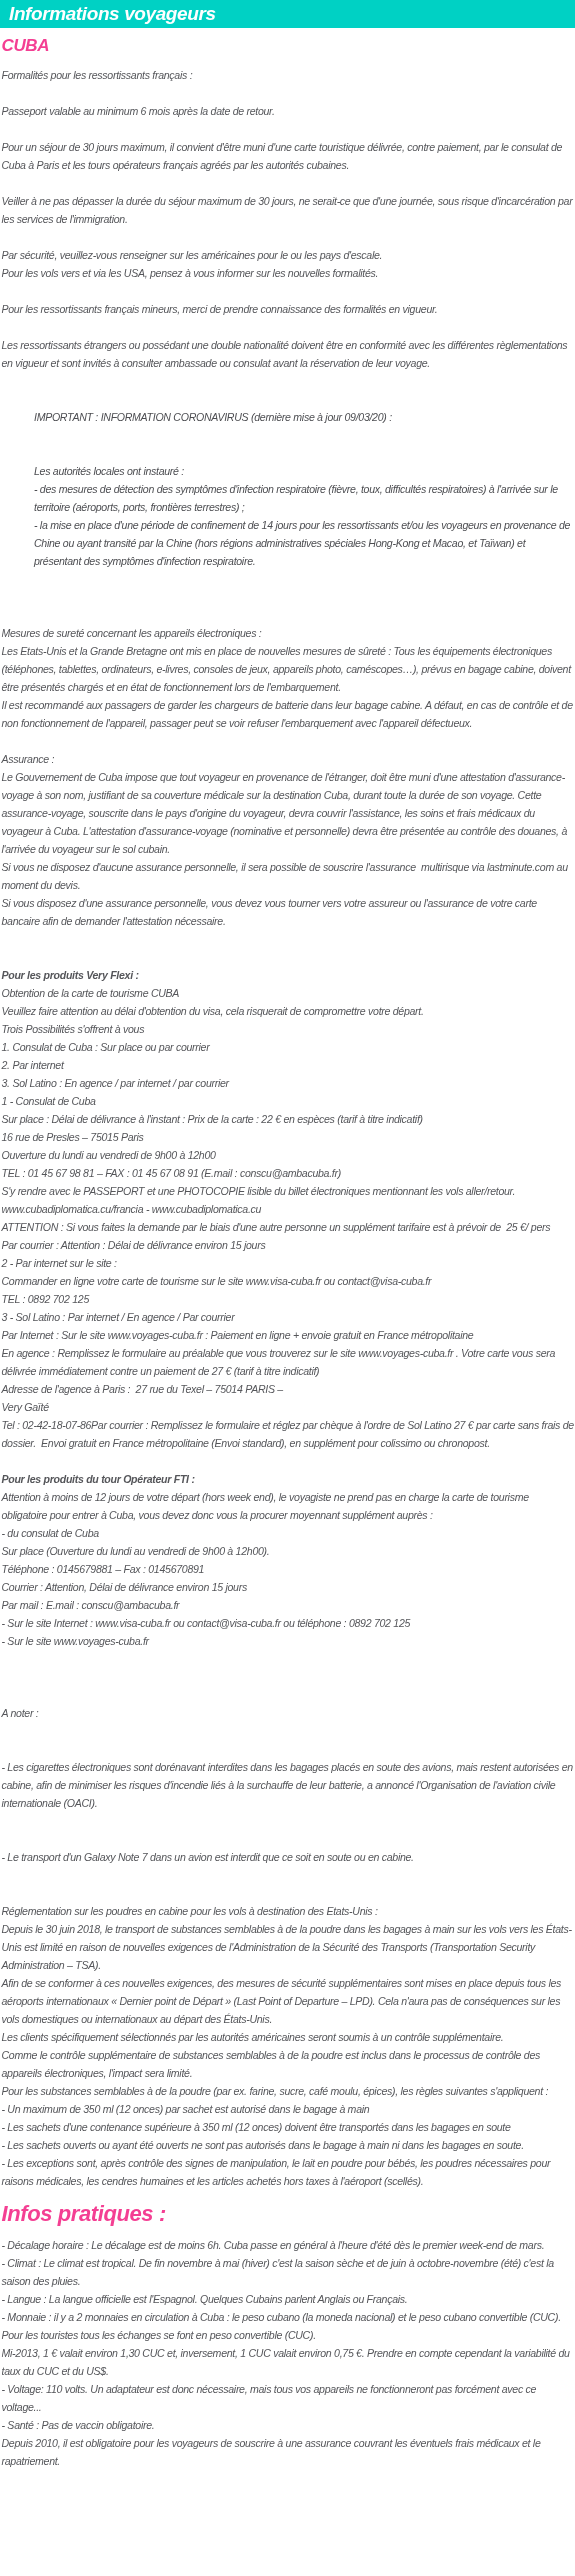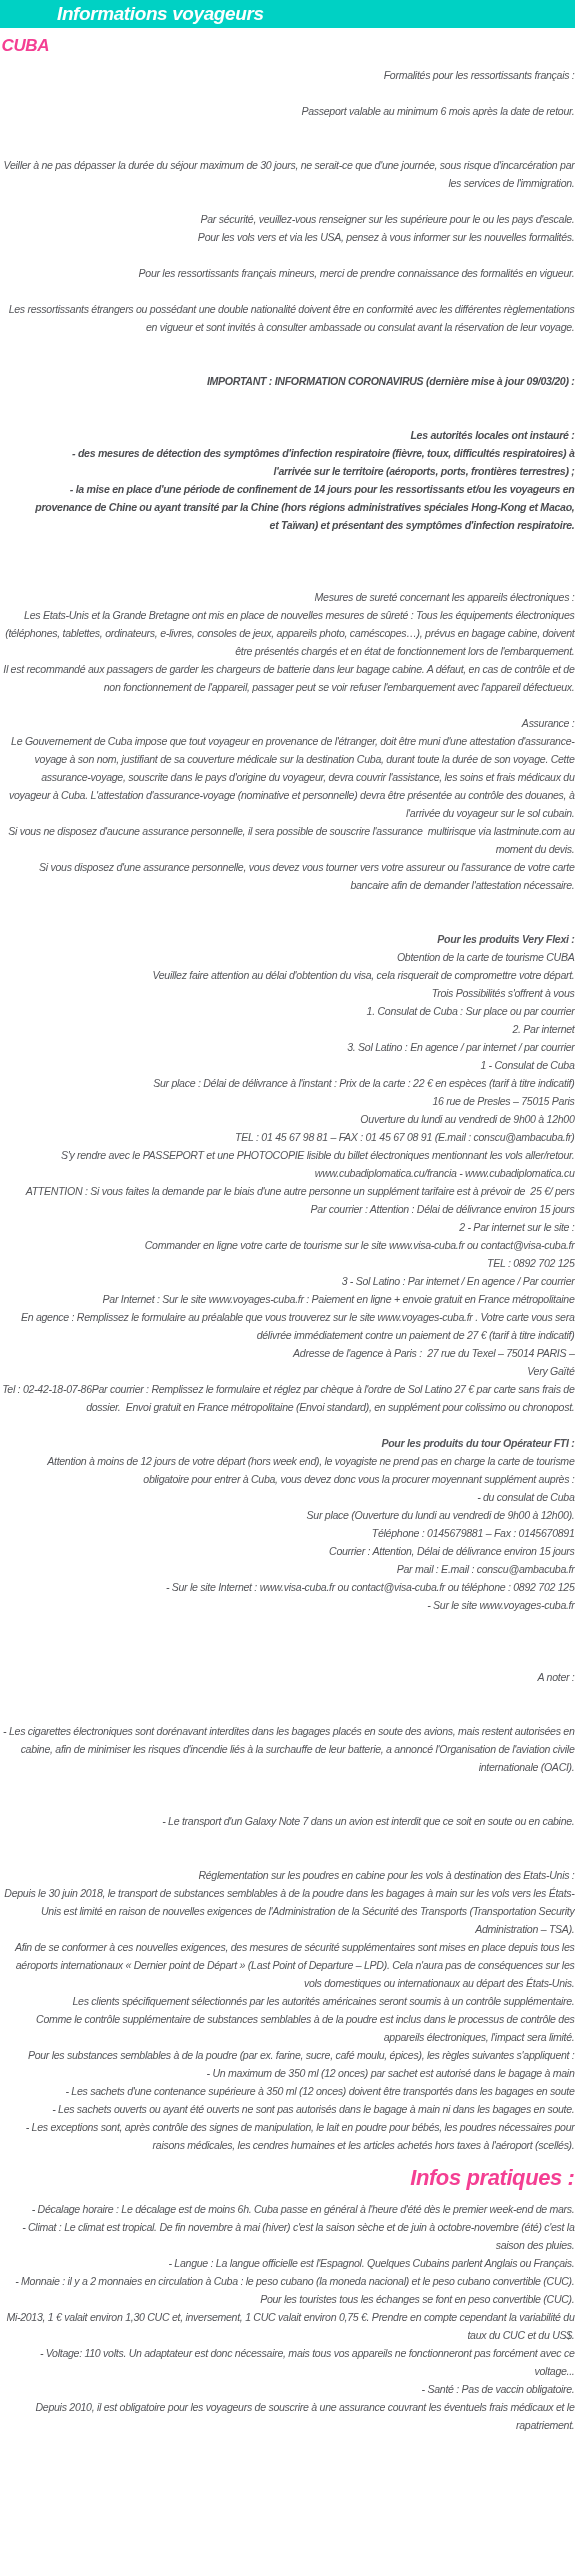--- a/index.html
+++ b/index.html
@@ -22,41 +22,40 @@
     align-items:center;
     padding:0 9px;
     box-sizing:border-box;
   }
   .banner-title{
     color:#ffffff;
     font-weight:bold;
     font-size:19px;
     letter-spacing:-0.4px;
     white-space:nowrap;
-    margin-left:48px;
   }
   .country{
     color:var(--pink);
     font-size:17px;
     font-weight:bold;
     letter-spacing:-0.4px;
     margin:7.6px 0 10px 0;
     padding:0 1.5px;
   }
-  main{display:block;text-align:right;}
+  main{display:block;}
   .blk{
     font-size:10.6px;
     line-height:18px;
     padding:0 1.5px;
     letter-spacing:-0.3px;
     white-space:pre-wrap;
   }
   .gap{height:18px;}
   .bold{font-weight:bold;}
-  .semibold{font-weight:bold;color:#4d4e52;padding-left:34px;}
+  .semibold{font-weight:normal;color:#4d4e52;padding-left:34px;}
   .h2{
     color:var(--pink);
     font-size:22px;
     font-weight:bold;
     line-height:1.25;
     letter-spacing:-0.4px;
     margin:10.6px 0 8.4px 0;
     white-space:normal;
   }
 </style>
@@ -67,24 +66,25 @@
   <span class="banner-title">Informations voyageurs</span>
 </header>
 
 <h1 class="country">CUBA</h1>
 
 <main>
     <div class="blk para">Formalités pour les ressortissants français :</div>
     <div class="blk gap"></div>
     <div class="blk para">Passeport valable au minimum 6 mois après la date de retour.</div>
     <div class="blk gap"></div>
+    <div class="blk para">Pour un séjour de 30 jours maximum, il convient d'être muni d'une carte touristique délivrée, contre paiement, par le consulat de Cuba à Paris et les tours opérateurs français agréés par les autorités cubaines.</div>
     <div class="blk gap"></div>
     <div class="blk para">Veiller à ne pas dépasser la durée du séjour maximum de 30 jours, ne serait-ce que d'une journée, sous risque d'incarcération par les services de l'immigration.</div>
     <div class="blk gap"></div>
-    <div class="blk para">Par sécurité, veuillez-vous renseigner sur les supérieure pour le ou les pays d'escale.</div>
+    <div class="blk para">Par sécurité, veuillez-vous renseigner sur les américaines pour le ou les pays d'escale.</div>
     <div class="blk para">Pour les vols vers et via les USA, pensez à vous informer sur les nouvelles formalités.</div>
     <div class="blk gap"></div>
     <div class="blk para">Pour les ressortissants français mineurs, merci de prendre connaissance des formalités en vigueur.</div>
     <div class="blk gap"></div>
     <div class="blk para">Les ressortissants étrangers ou possédant une double nationalité doivent être en conformité avec les différentes règlementations en vigueur et sont invités à consulter ambassade ou consulat avant la réservation de leur voyage.</div>
     <div class="blk gap"></div>
     <div class="blk gap"></div>
     <div class="blk semibold">IMPORTANT : INFORMATION CORONAVIRUS (dernière mise à jour 09/03/20) :</div>
     <div class="blk gap"></div>
     <div class="blk gap"></div>

